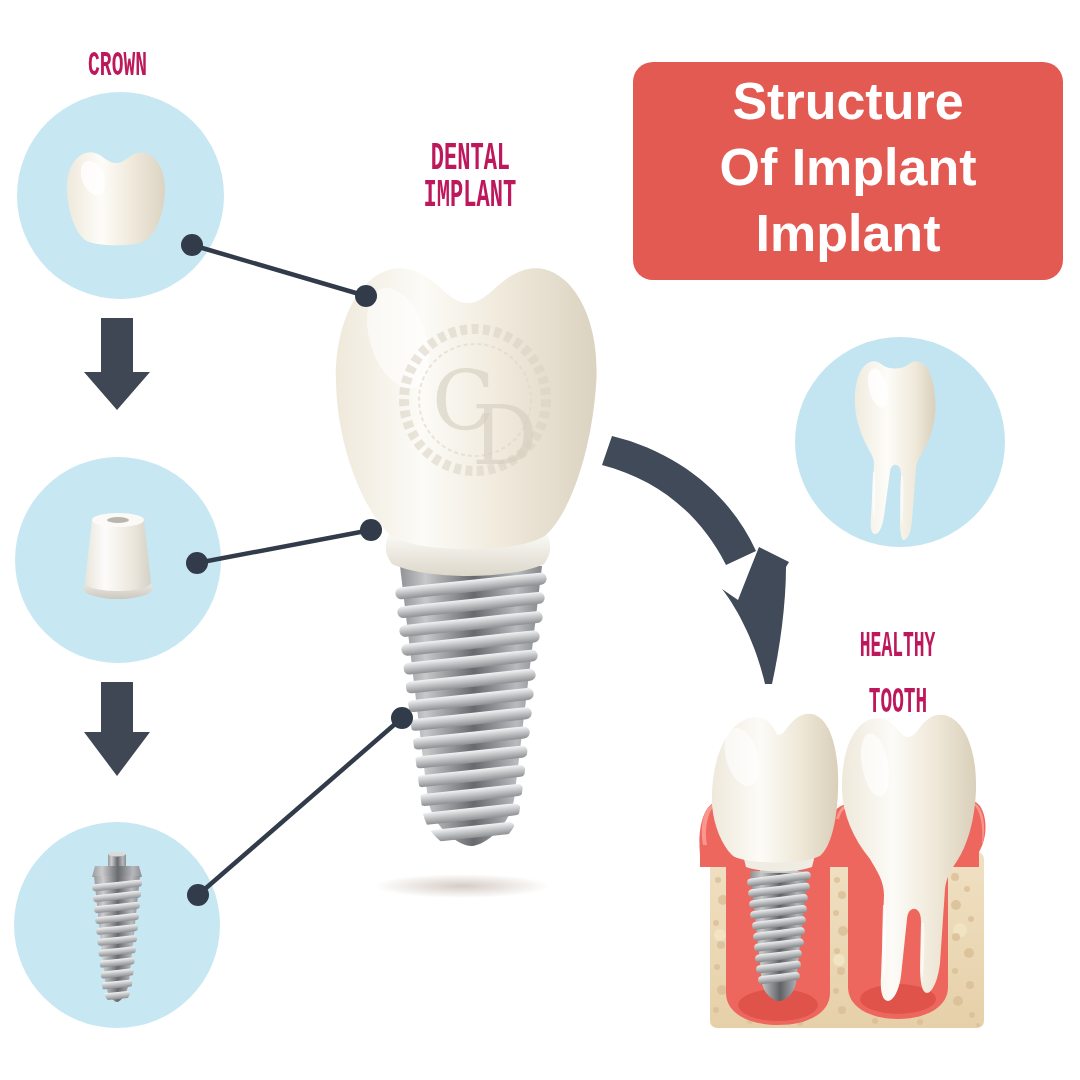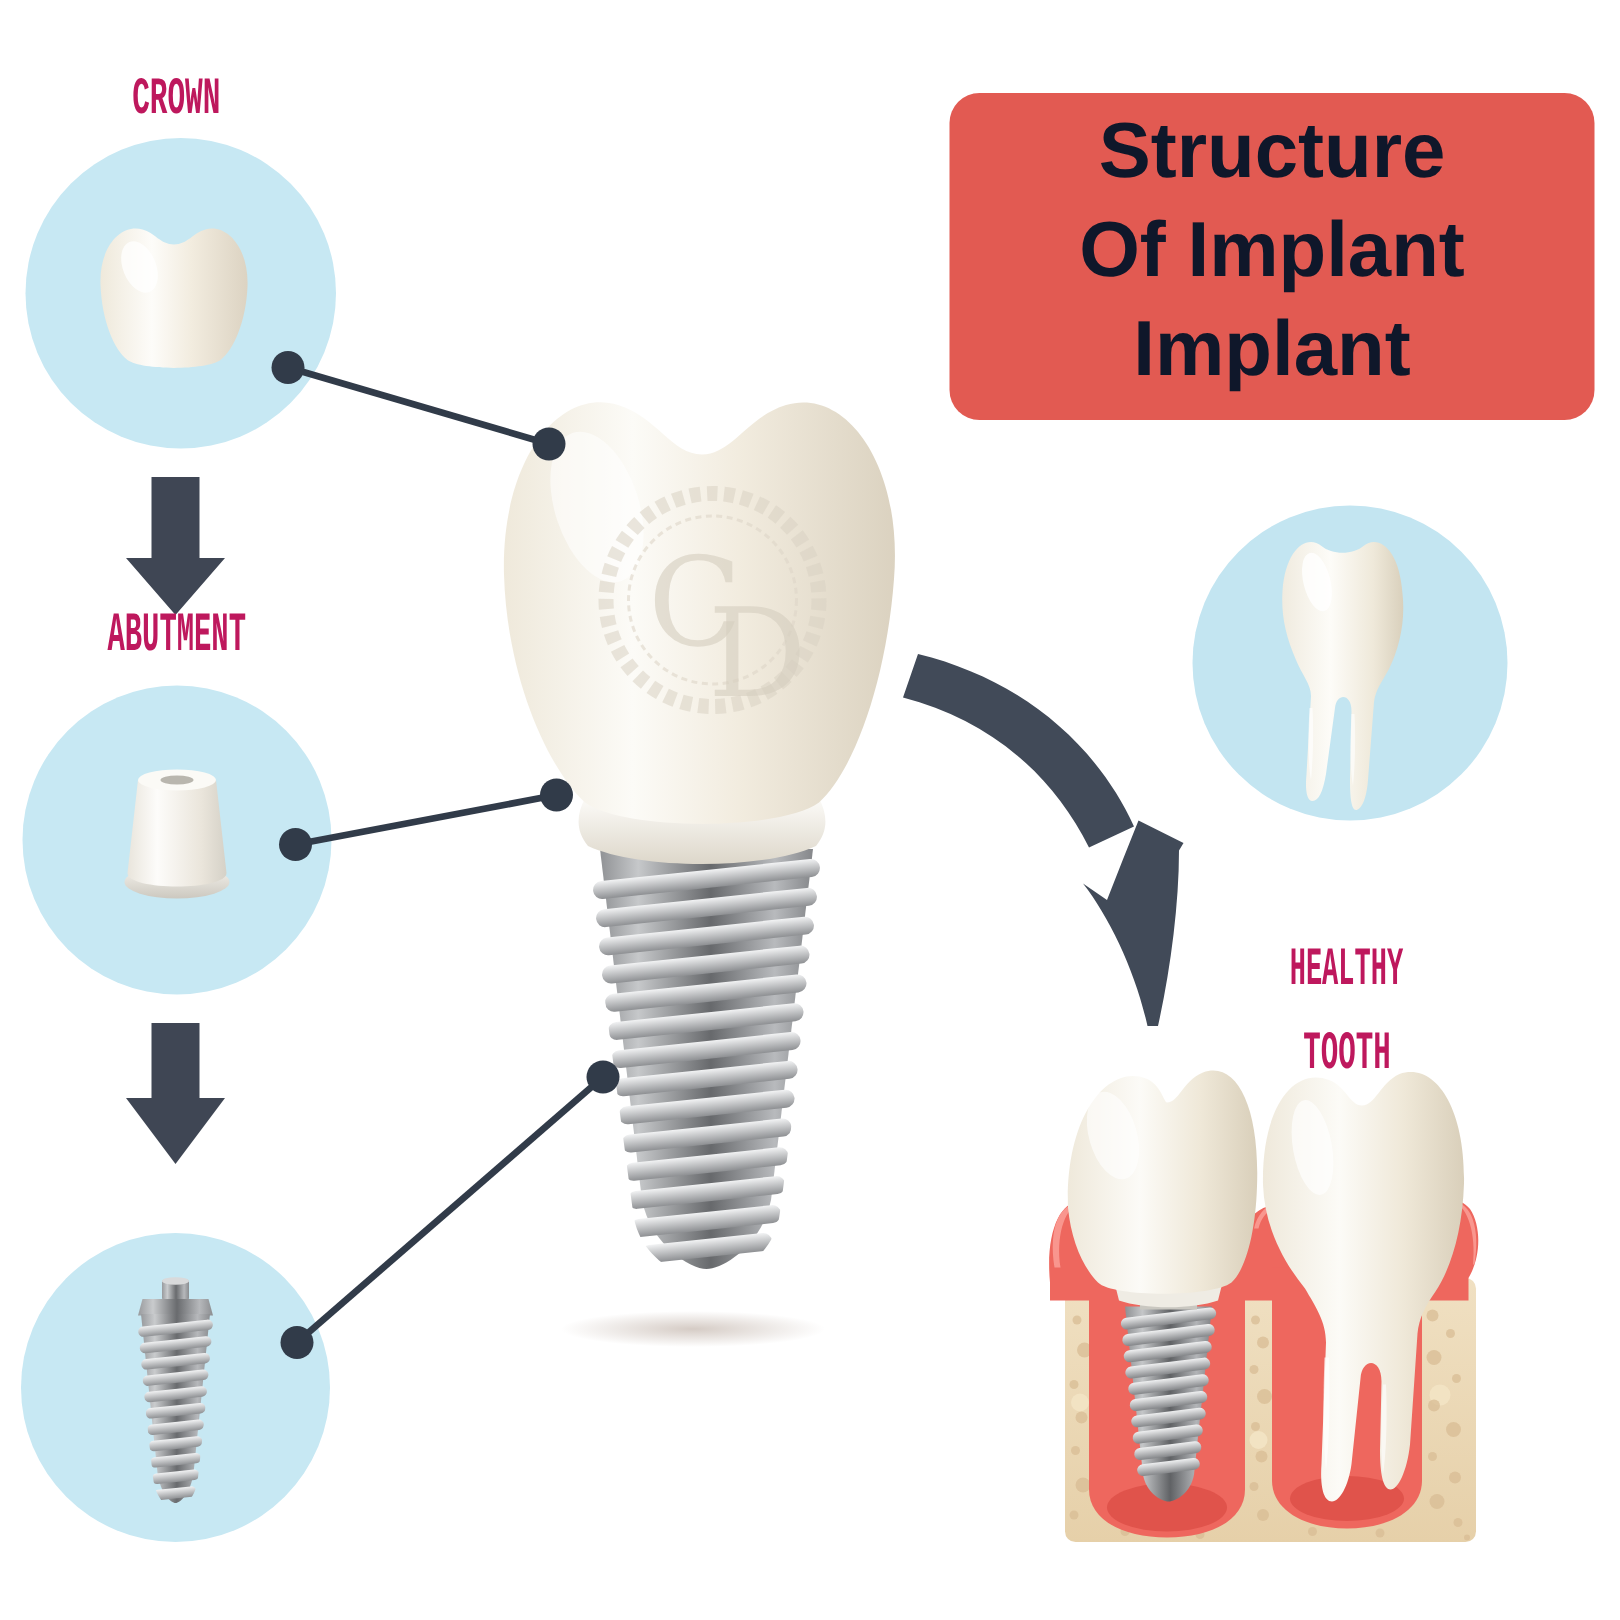--- a/index.html
+++ b/index.html
@@ -4,21 +4,21 @@
 <style>
   html,body{margin:0;padding:0;background:#ffffff;}
   #canvas{position:relative;width:1080px;height:1080px;background:#ffffff;overflow:hidden;
           font-family:"Liberation Sans", sans-serif;}
   .abs{position:absolute;}
   .circle{position:absolute;border-radius:50%;background:#c7e8f3;}
   .plabel{position:absolute;display:flex;flex-direction:column;align-items:center;
           color:#be185d;font-weight:bold;font-family:Liberation Mono, monospace;}
   .cond{display:inline-block;transform:scaleX(var(--sx,.56));transform-origin:50% 50%;white-space:nowrap;}
   #title-box{position:absolute;left:633px;top:62px;width:430px;height:218px;border-radius:20px;
-             background:#e25a52;color:#0f172a;text-align:center;padding-top:6px;box-sizing:border-box;}
+             background:#e25a52;color:#ffffff;text-align:center;padding-top:6px;box-sizing:border-box;}
   #title-box .tline{font-size:52px;line-height:66px;font-weight:bold;font-family:"Liberation Sans",sans-serif;}
   svg{display:block;}
   #overlay{position:absolute;left:0;top:0;z-index:12;pointer-events:none;}
   .ill{z-index:5;}
 </style>
 </head>
 <body>
 
 <div id="canvas">
 
@@ -37,23 +37,20 @@
       </linearGradient>
     </defs>
     <path d="M4 46 C3 20 18 5 32 9 C40 11 44 19 53 19 C62 19 66 11 74 9 C88 5 103 21 102 47 C101 70 93 89 84 96 C74 103 32 103 22 96 C13 89 5 70 4 46 Z" fill="url(#cm-g)"></path>
     <ellipse cx="30" cy="34" rx="11" ry="18" transform="rotate(-22 30 34)" fill="#ffffff" opacity=".75"></ellipse>
   </svg>
 
   <svg class="abs" style="left:80px;top:314px;" width="72" height="100" viewBox="0 0 72 100">
     <path d="M21 4 L53 4 L53 58 L70 58 L37 96 L4 58 L21 58 Z" fill="#3f4654"></path>
   </svg>
 
-  <div class="plabel" style="left:38px;top:404px;width:160px;font-size:37px;line-height:40px;">
-    <span class="cond" style="--sx:.52">ABUTMENT</span>
-  </div>
 
   <div class="circle" style="left:15px;top:457px;width:206px;height:206px;"></div>
   <svg class="abs ill" style="left:80px;top:510px;" width="76" height="94" viewBox="0 0 76 94">
     <defs>
       <linearGradient id="ab-b" x1="0" y1="0" x2="1" y2="0">
         <stop offset="0" stop-color="#e9e5dc"></stop>
           <stop offset=".3" stop-color="#fdfcfa"></stop>
         <stop offset=".75" stop-color="#eae5db"></stop>
           <stop offset="1" stop-color="#d5d1c7"></stop>
       </linearGradient>
@@ -103,20 +100,24 @@
       <rect x="9" y="76" width="42" height="7" rx="3.5" fill="url(#ms-th)" transform="rotate(-6 30 79)"></rect>
       <rect x="10" y="87" width="40" height="7" rx="3.5" fill="url(#ms-th)" transform="rotate(-6 30 90)"></rect>
       <rect x="11" y="98" width="38" height="7" rx="3.5" fill="url(#ms-th)" transform="rotate(-6 30 101)"></rect>
       <rect x="12" y="109" width="36" height="7" rx="3.5" fill="url(#ms-th)" transform="rotate(-6 30 112)"></rect>
       <rect x="13" y="120" width="34" height="7" rx="3.5" fill="url(#ms-th)" transform="rotate(-6 30 123)"></rect>
       <rect x="14" y="131" width="32" height="7" rx="3.5" fill="url(#ms-th)" transform="rotate(-6 30 134)"></rect>
       <rect x="15" y="142" width="29" height="7" rx="3.5" fill="url(#ms-th)" transform="rotate(-6 30 145)"></rect>
     </g>
   </svg>
 
+  <div class="plabel" style="left:370px;top:140px;width:200px;font-size:38px;line-height:37px;">
+    <span class="cond" style="--sx:.58">DENTAL</span>
+    <span class="cond" style="--sx:.58">IMPLANT</span>
+  </div>
 
   <svg class="abs ill" style="left:320px;top:248px;" width="310" height="660" viewBox="0 0 310 660">
     <defs>
       <linearGradient id="mi-crown" x1="0" y1="0" x2="1" y2="0">
         <stop offset="0" stop-color="#efe9db"></stop>
           <stop offset=".33" stop-color="#fcfbf7"></stop>
         <stop offset=".6" stop-color="#f2ecdf"></stop>
           <stop offset="1" stop-color="#dbd2c0"></stop>
       </linearGradient>
       <linearGradient id="mi-neck" x1="0" y1="0" x2="0" y2="1">

